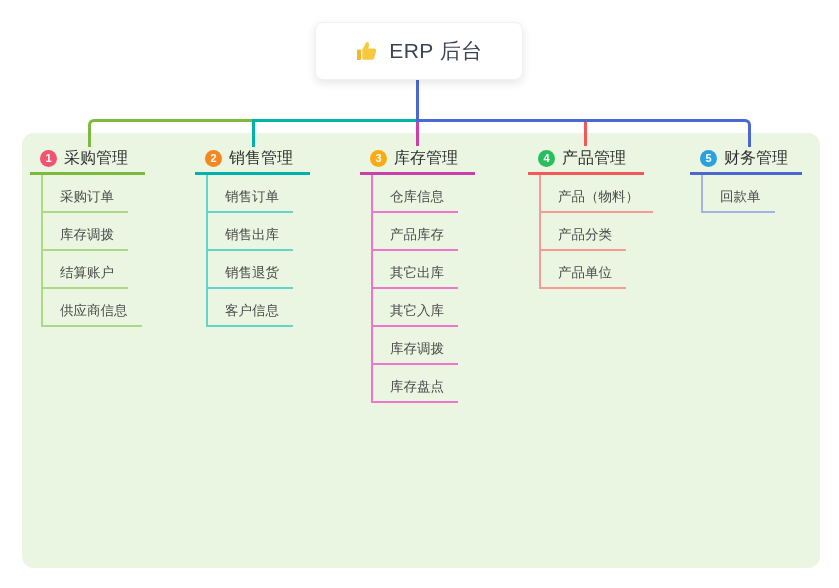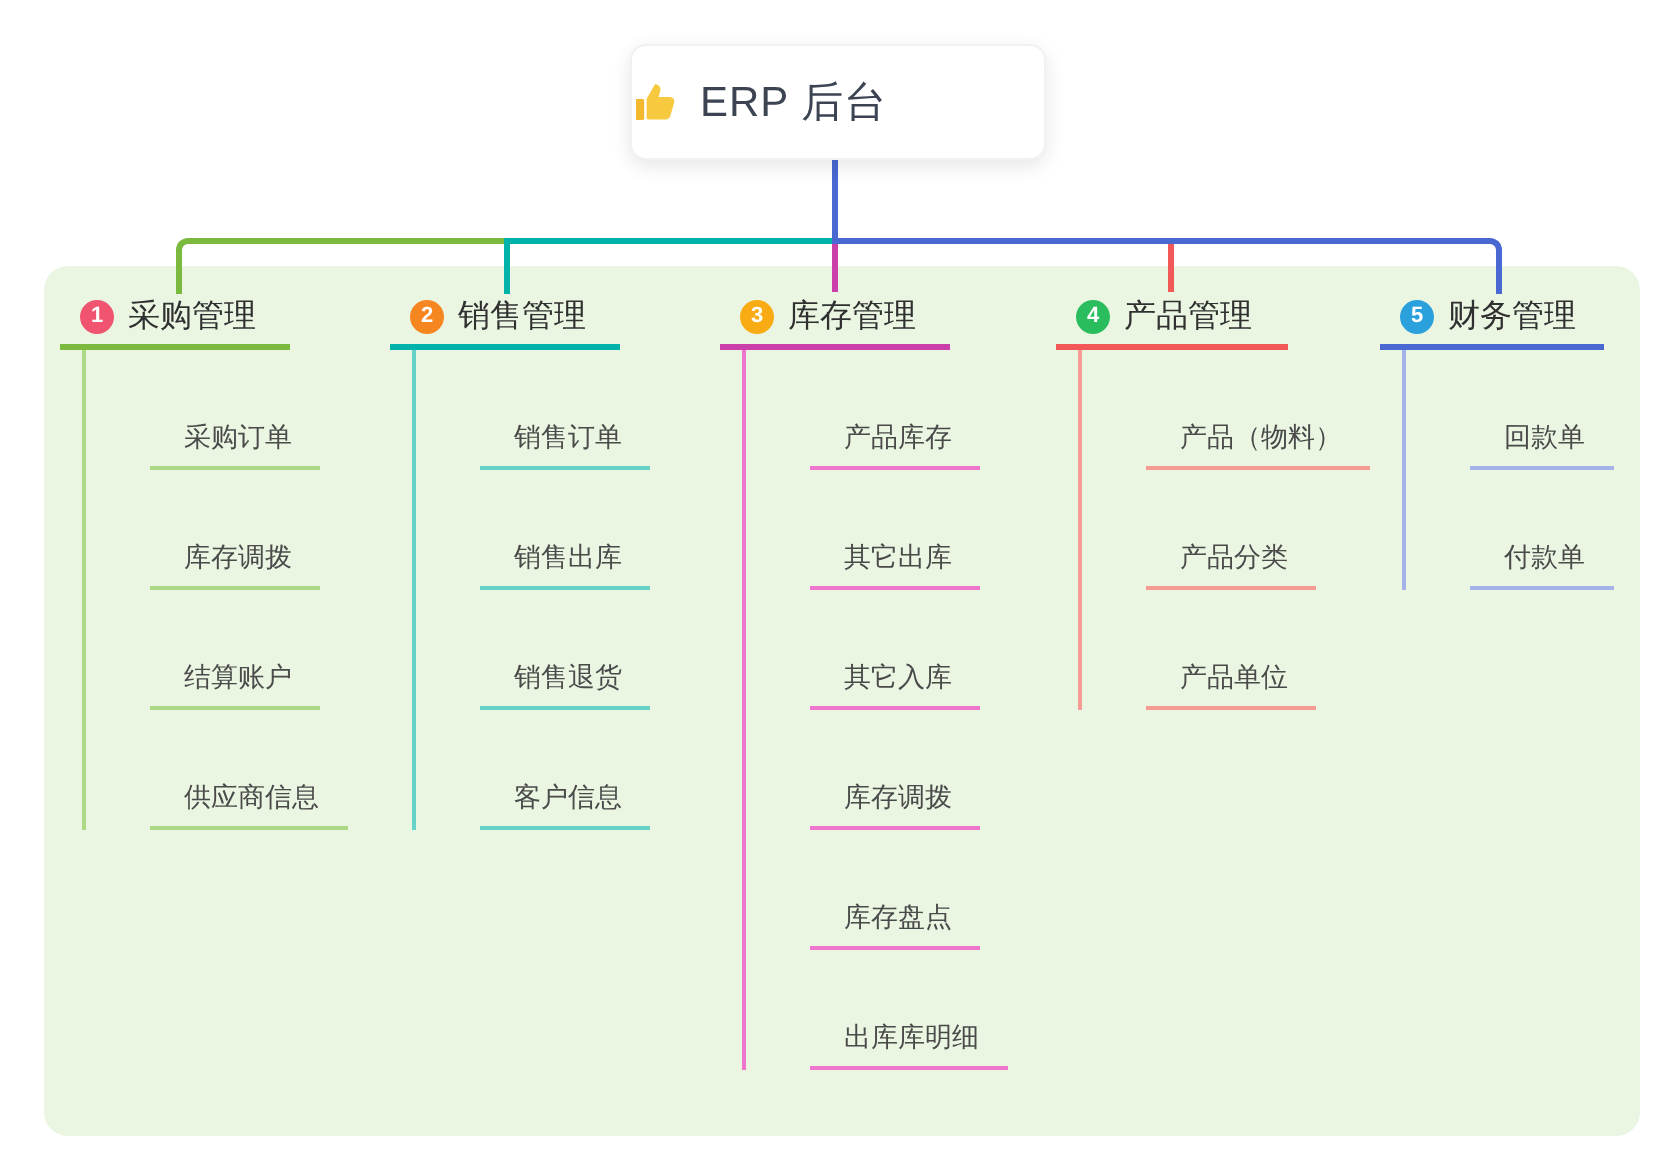--- a/index.html
+++ b/index.html
@@ -26,20 +26,21 @@
   .root-node {
     position: absolute;
     left: 315px; top: 22px;
     width: 208px; height: 58px;
     background: #ffffff;
     border: 1px solid #f1f1f1;
     border-radius: 8px;
     box-shadow: 0 3px 10px rgba(0,0,0,0.10);
     display: flex;
     align-items: center;
+    justify-content: center;
     gap: 10px;
     cursor: pointer;
   }
   .root-label {
     font-size: 21px;
     font-weight: 500;
     color: #3c4454;
     letter-spacing: 0.5px;
     white-space: nowrap;
   }
@@ -95,25 +96,24 @@
     font-size: 16px;
     font-weight: 500;
     color: #303030;
     white-space: nowrap;
   }
   .children {
     margin-left: 11px;
     border-left: 2px solid var(--cl);
   }
   .child {
-    height: 60px;
+    height: 38px;
     display: flex;
     align-items: flex-end;
     cursor: pointer;
-    margin-left: 32px;
   }
   .child-label {
     display: inline-block;
     font-size: 13.5px;
     color: #4a4a4a;
     padding: 0 14px 5px 17px;
     border-bottom: 2px solid var(--cl);
     white-space: nowrap;
   }
 </style>
@@ -181,36 +181,36 @@
     </div>
   </div>
 
   <div class="branch" style="left: 360px; width: 115px; --c: #cb3fab; --cl: #ee77cd; --bc: #f9ab13;">
     <div class="branch-header">
       <span class="badge">3</span>
       <span class="branch-label">库存管理</span>
     </div>
     <div class="children">
       <div class="child">
+          <span class="child-label">仓库信息</span>
+        </div>
+      <div class="child">
           <span class="child-label">产品库存</span>
         </div>
       <div class="child">
           <span class="child-label">其它出库</span>
         </div>
       <div class="child">
           <span class="child-label">其它入库</span>
         </div>
       <div class="child">
           <span class="child-label">库存调拨</span>
         </div>
       <div class="child">
           <span class="child-label">库存盘点</span>
-        </div>
-      <div class="child">
-          <span class="child-label">出库库明细</span>
         </div>
     </div>
   </div>
 
   <div class="branch" style="left: 528px; width: 116px; --c: #f25858; --cl: #f79b95; --bc: #2abd5e;">
     <div class="branch-header">
       <span class="badge">4</span>
       <span class="branch-label">产品管理</span>
     </div>
     <div class="children">
@@ -228,19 +228,16 @@
 
   <div class="branch" style="left: 690px; width: 112px; --c: #4968d2; --cl: #a3b3e8; --bc: #2aa0dc;">
     <div class="branch-header">
       <span class="badge">5</span>
       <span class="branch-label">财务管理</span>
     </div>
     <div class="children">
       <div class="child">
           <span class="child-label">回款单</span>
         </div>
-      <div class="child">
-          <span class="child-label">付款单</span>
-        </div>
     </div>
   </div>
 
 </div>
 
 </body></html>

